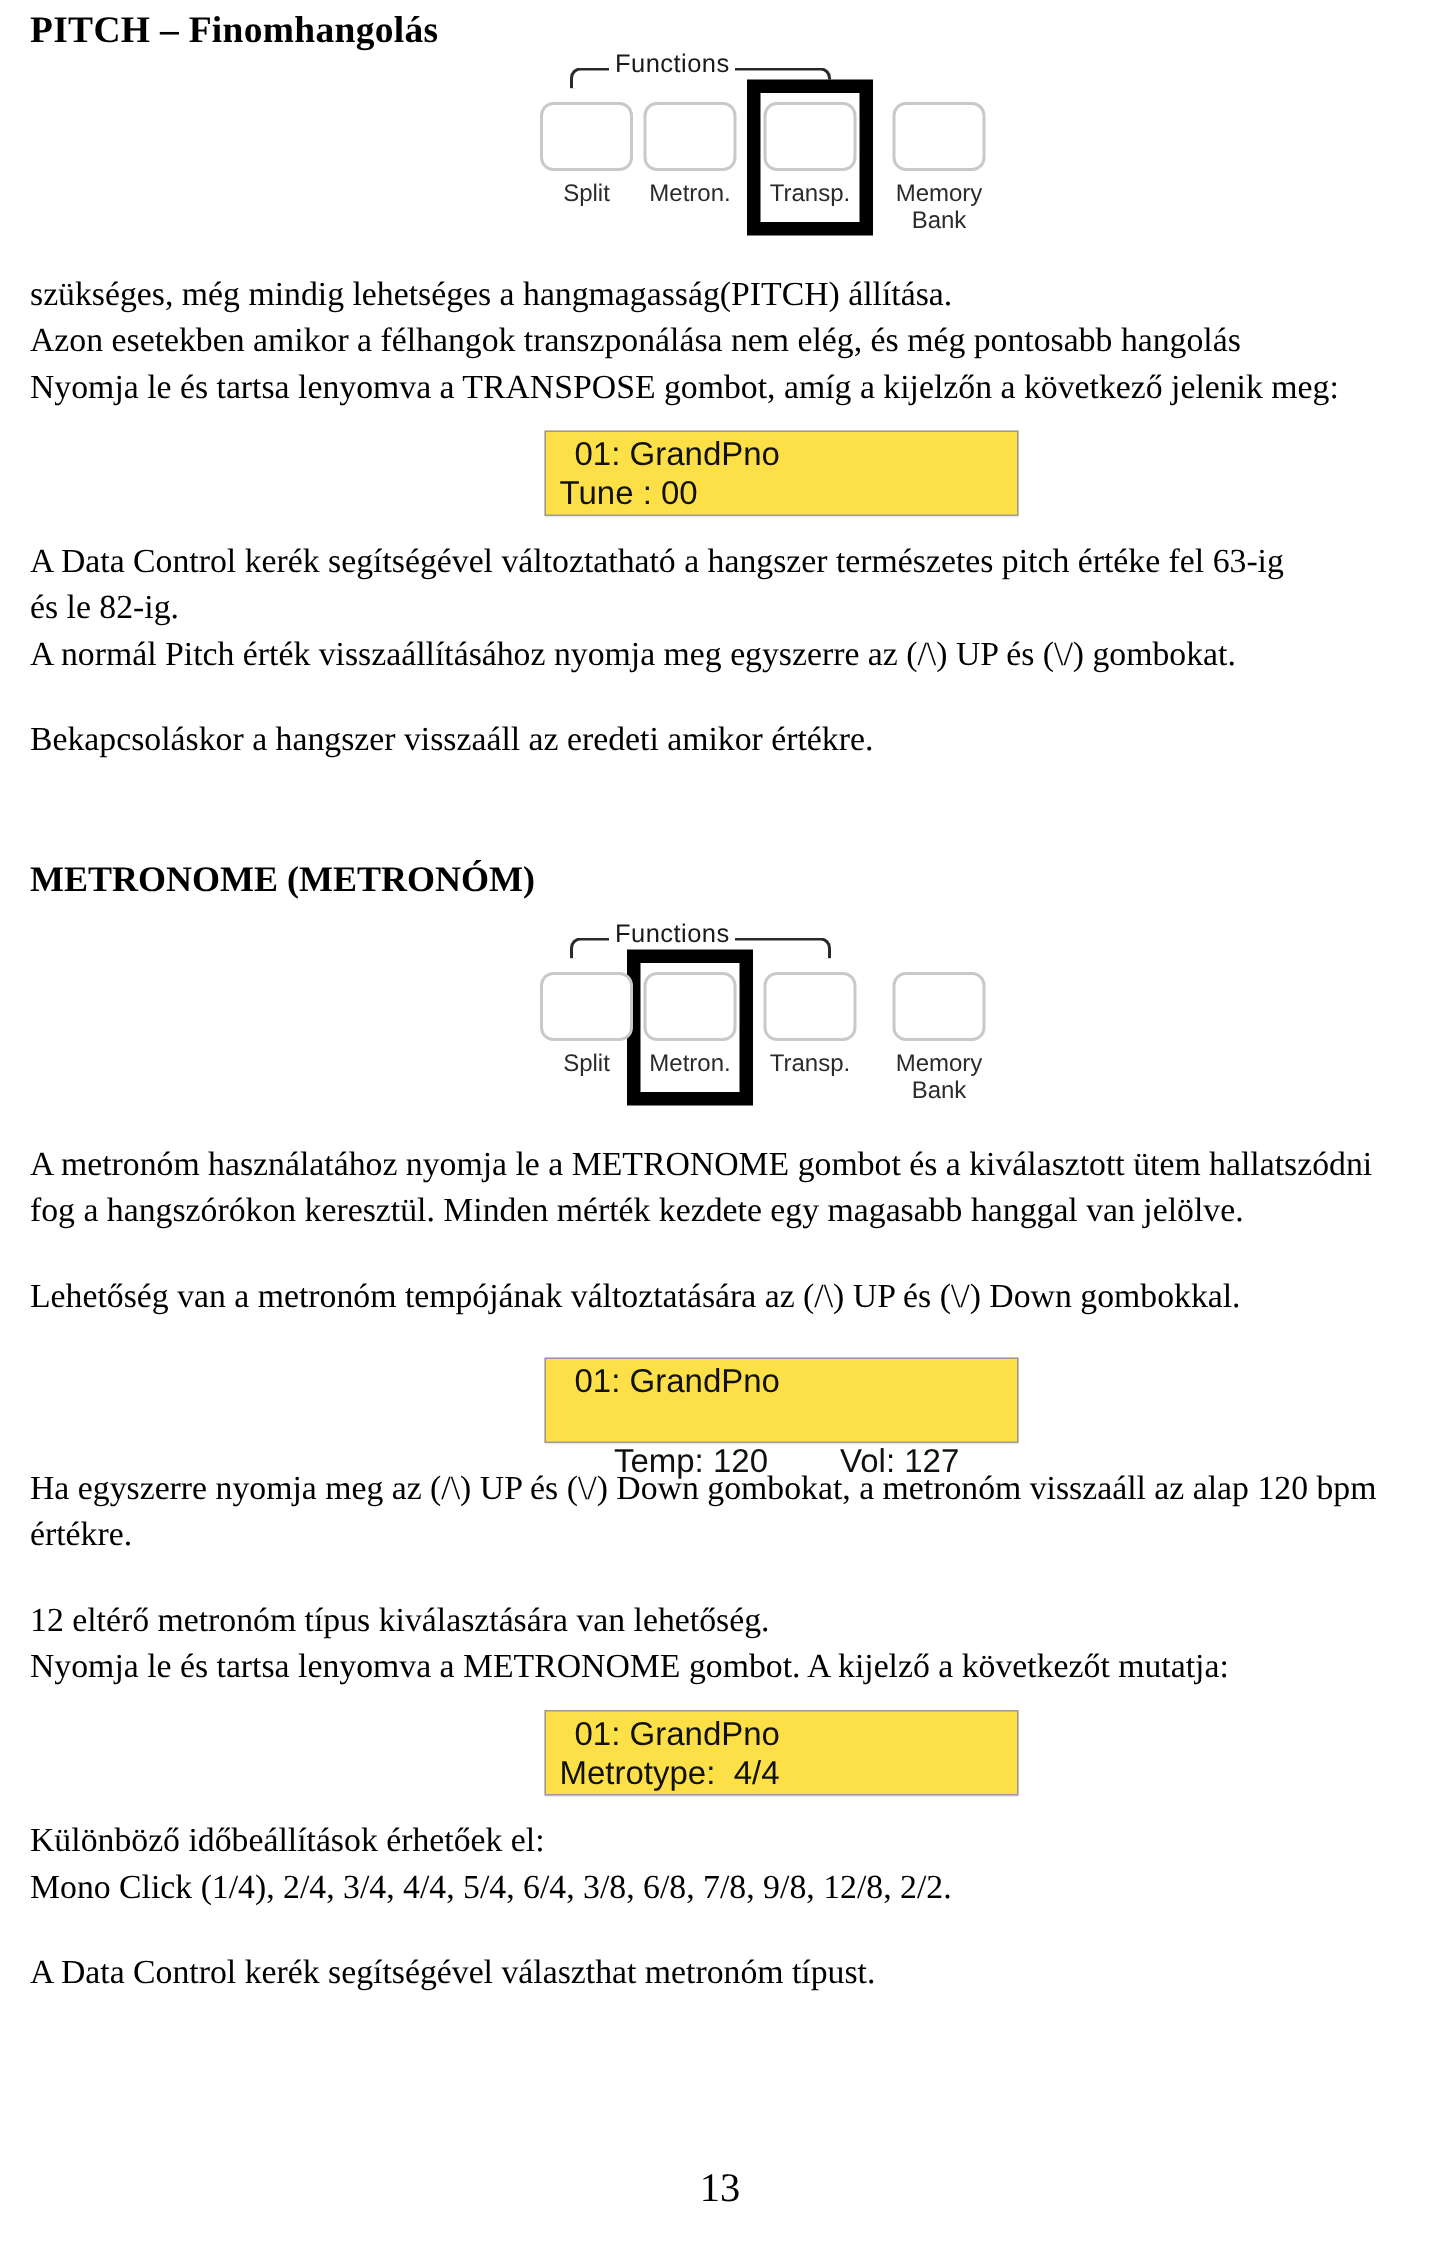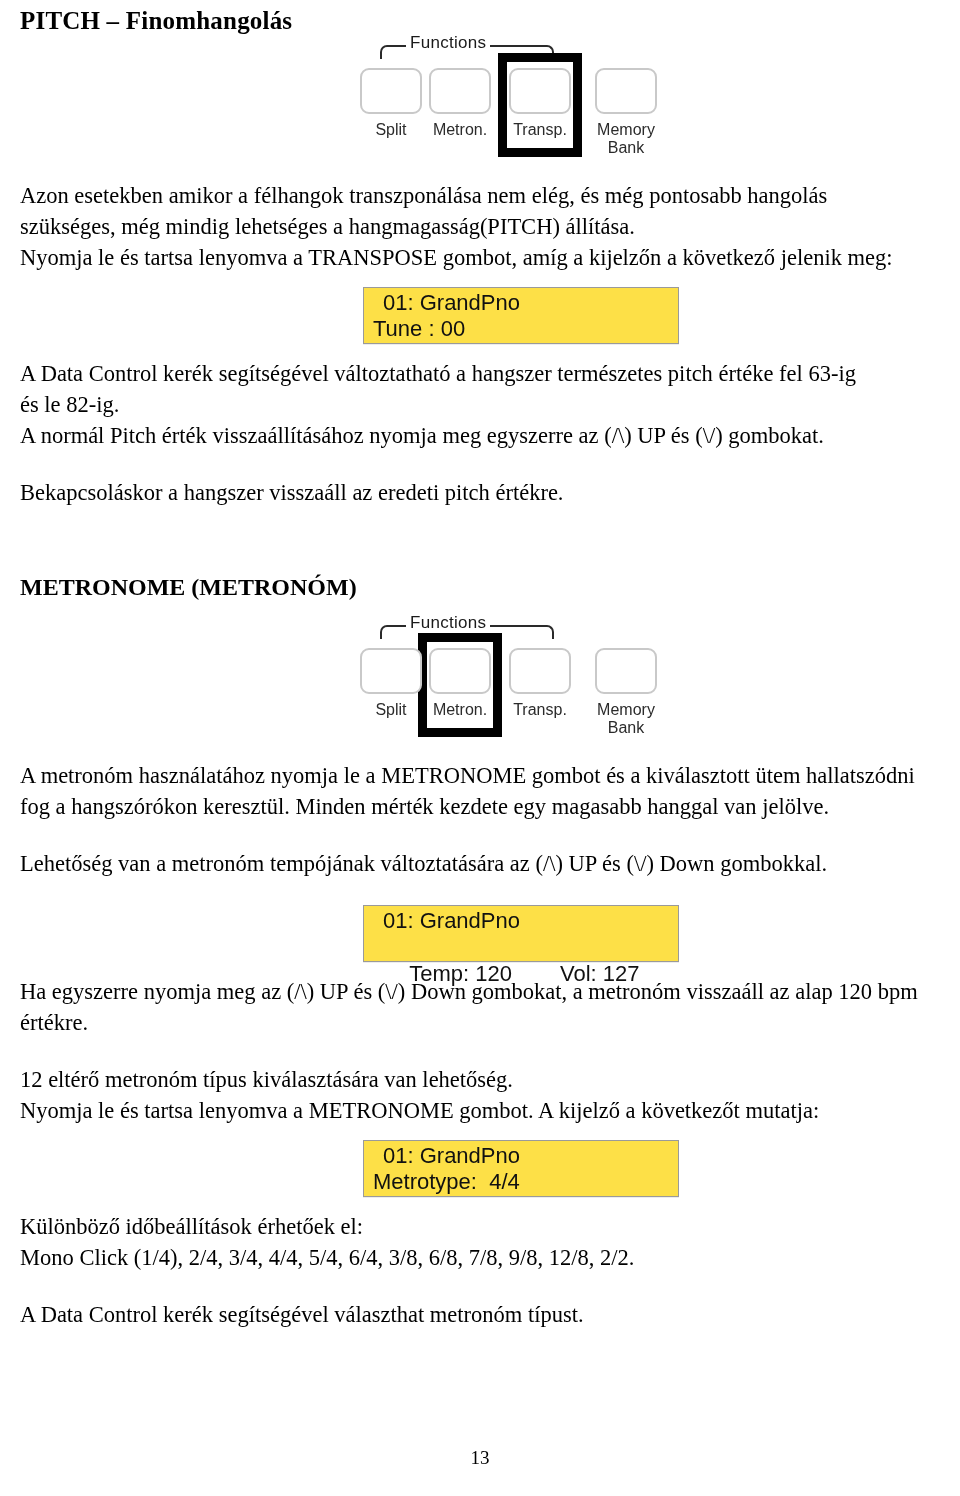--- a/index.html
+++ b/index.html
@@ -161,21 +161,21 @@
   }
 
   
   .page-number {
     position: absolute;
     left: 0;
     right: 0;
     bottom: 26px;
     text-align: center;
     font-family: "Liberation Serif", serif;
-    font-size: 19px;
+    font-size: 27px;
     line-height: 24px;
   }
 </style>
 </head>
 <body>
 
 <div class="page">
 
   <h1 class="h-title">PITCH – Finomhangolás</h1>
 
@@ -194,40 +194,40 @@
       <div class="key-label" style="left:6px; top:85px;">Split</div>
       <div class="key-label" style="left:75px; top:85px;">Metron.</div>
       <div class="key-label" style="left:155px; top:85px;">Transp.</div>
       <div class="key-label" style="left:241px; top:85px;">Memory</div>
       <div class="key-label" style="left:241px; top:103px;">Bank</div>
     </div>
   </div>
 
   <div class="spacer-sm"></div>
 
+  <p class="para para-wide">szükséges, még mindig lehetséges a hangmagasság(PITCH) állítása.</p>
   <p class="para para-wide">Azon esetekben amikor a félhangok transzponálása nem elég, és még pontosabb hangolás</p>
-  <p class="para para-wide">szükséges, még mindig lehetséges a hangmagasság(PITCH) állítása.</p>
   <p class="para para-wide">Nyomja le és tartsa lenyomva a TRANSPOSE gombot, amíg a kijelzőn a következő jelenik meg:</p>
 
   <div class="spacer-sm"></div>
 
   <div class="lcd">
     <div class="lcd-line lcd-line1">01: GrandPno</div>
     <div class="lcd-line lcd-line2">Tune : 00</div>
   </div>
 
   <div class="spacer-sm"></div>
 
   <p class="para para-wide">A Data Control kerék segítségével változtatható a hangszer természetes pitch értéke fel 63-ig</p>
   <p class="para para-wide">és le 82-ig.</p>
   <p class="para para-wide">A normál Pitch érték visszaállításához nyomja meg egyszerre az (/\) UP és (\/) gombokat.</p>
 
   <div class="spacer-md"></div>
 
-  <p class="para para-wide">Bekapcsoláskor a hangszer visszaáll az eredeti pitch értékre.</p>
+  <p class="para para-wide">Bekapcsoláskor a hangszer visszaáll az eredeti amikor értékre.</p>
 
   <div class="spacer-lg"></div>
   <div class="spacer-md"></div>
 
   <h2 class="h-section">METRONOME (METRONÓM)</h2>
 
   <div class="spacer-sm"></div>
 
   <div class="panel-wrap">
     <div class="panel-inner">

